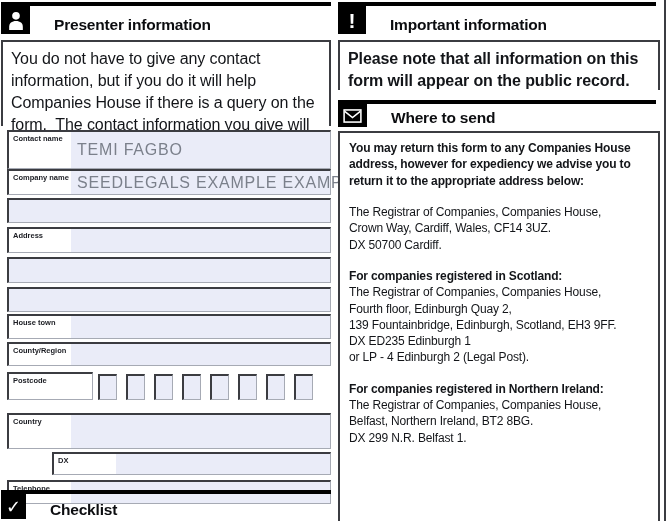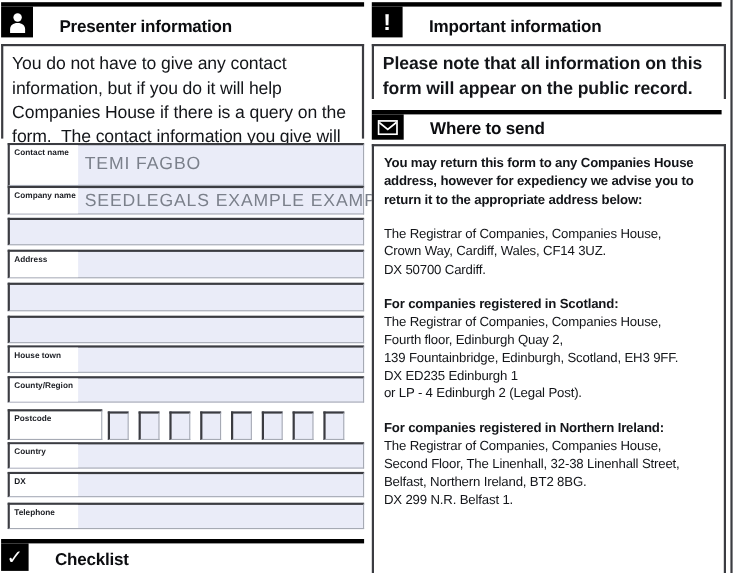--- a/index.html
+++ b/index.html
@@ -100,25 +100,25 @@
         <span class="pc-box"></span>
         <span class="pc-box"></span>
         <span class="pc-box"></span>
         <span class="pc-box"></span>
         <span class="pc-box"></span>
         <span class="pc-box"></span>
         <span class="pc-box"></span>
         <span class="pc-box"></span>
       </span>
     </div>
-    <div class="frow" style="height:24px;margin-top:1px;">
+    <div class="frow" style="height:36px;margin-top:12px;">
       <span class="lbl">Country</span>
       <span class="val"></span>
     </div>
-    <div class="frow" style="height:23px;margin-top:3px;">
+    <div class="frow" style="height:23px;margin-top:3px;margin-left:45px;">
       <span class="lbl">DX</span>
       <span class="val"></span>
     </div>
     <div class="frow" style="height:24px;margin-top:5px;">
       <span class="lbl">Telephone</span>
       <span class="val"></span>
     </div>
   </div>
 
   <div class="bar" style="left:1px;top:490px;width:330px;"></div>
@@ -166,20 +166,19 @@
       <div class="addr-line">The Registrar of Companies, Companies House,</div>
       <div class="addr-line">Fourth floor, Edinburgh Quay 2,</div>
       <div class="addr-line">139 Fountainbridge, Edinburgh, Scotland, EH3 9FF.</div>
       <div class="addr-line">DX ED235 Edinburgh 1</div>
       <div class="addr-line">or LP - 4 Edinburgh 2 (Legal Post).</div>
     </div>
 
     <div class="region">
       <div class="addr-line b">For companies registered in Northern Ireland:</div>
       <div class="addr-line">The Registrar of Companies, Companies House,</div>
-      <div class="addr-line">Second Floor, The Linenhall, 32-38 Linenhall Street,</div>
       <div class="addr-line">Belfast, Northern Ireland, BT2 8BG.</div>
       <div class="addr-line">DX 299 N.R. Belfast 1.</div>
     </div>
   </div>
 
   <div class="page-edge"></div>
 </div>
 
 </body></html>

